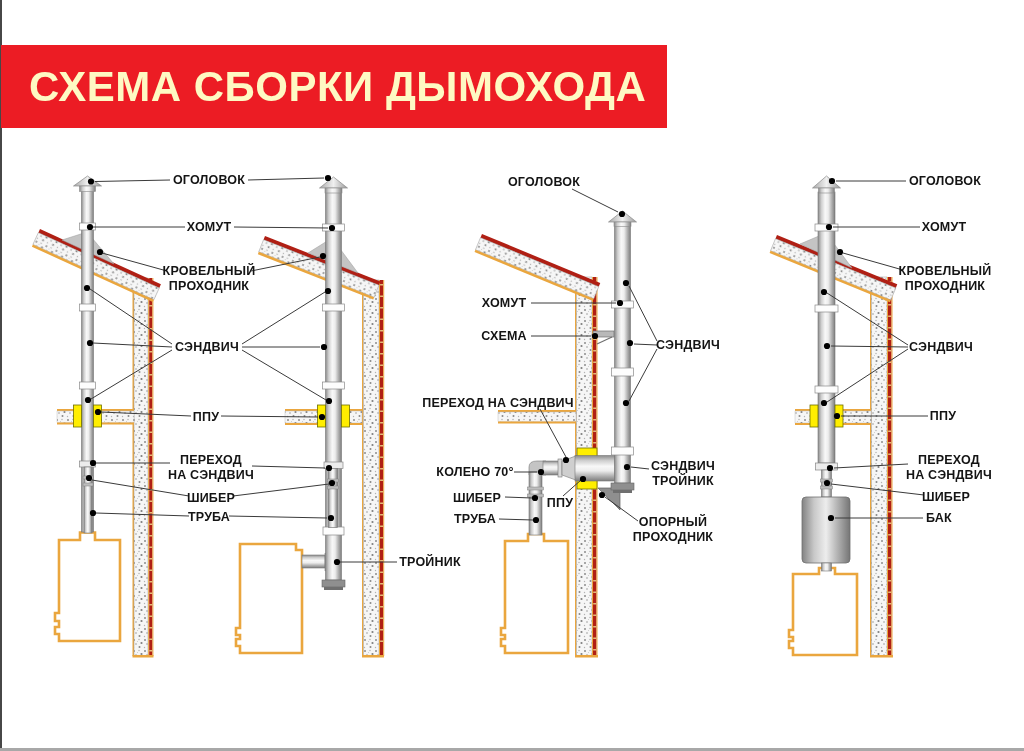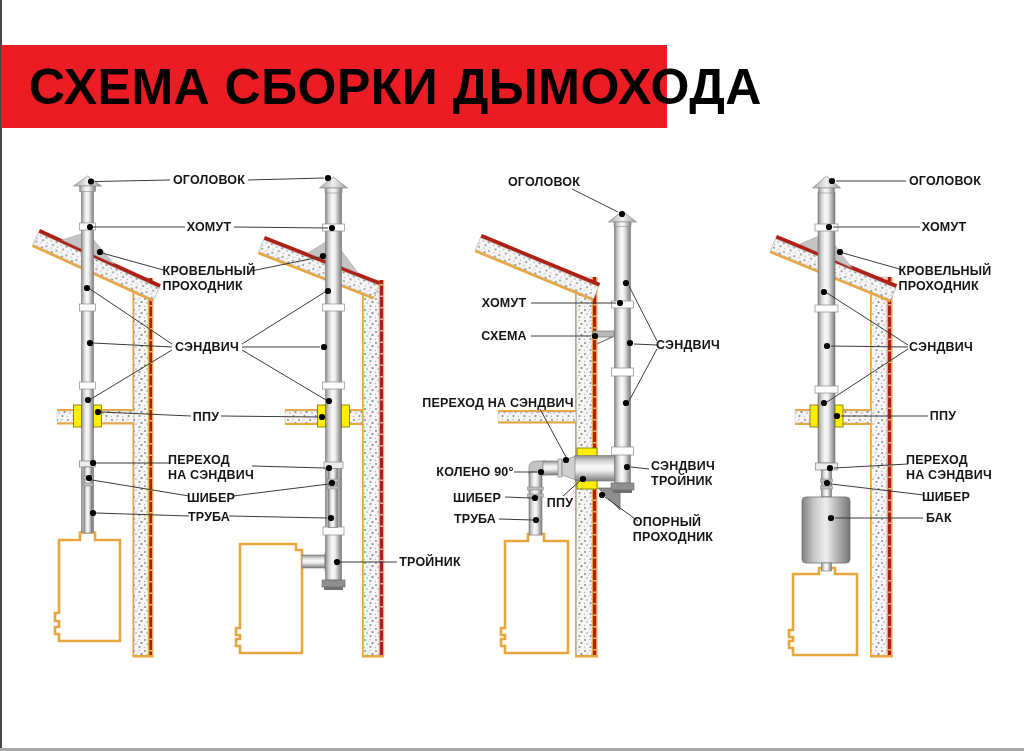--- a/index.html
+++ b/index.html
@@ -1,24 +1,24 @@
 <!DOCTYPE html>
 <html><head>
 <meta charset="utf-8">
 <style>
   html,body{margin:0;padding:0;background:#fff;}
   #canvas{position:relative;width:1024px;height:751px;background:#fff;overflow:hidden;
           font-family:"Liberation Sans",sans-serif;}
   #diagram-svg{position:absolute;left:0;top:0;}
   .banner{position:absolute;left:1px;top:45px;width:666px;height:83px;background:#ec1c24;
           display:flex;align-items:center;z-index:3;}
-  .banner h1{margin:0 0 0 28px;font-weight:bold;font-size:50px;line-height:1;color:#000000;
+  .banner h1{margin:0 0 0 28px;font-weight:bold;font-size:42px;line-height:1;color:#fef9c3;
              letter-spacing:0.5px;white-space:nowrap;font-family:"Liberation Sans",sans-serif;}
   .lbl{position:absolute;transform:translate(-50%,-50%);z-index:2;
-       font-weight:bold;font-size:12.5px;line-height:1.18;color:#141414;text-align:left;
+       font-weight:bold;font-size:12.5px;line-height:1.18;color:#141414;text-align:center;
        white-space:pre-line;letter-spacing:0.2px;width:max-content;}
 </style>
 </head>
 <body>
 
 <div id="canvas">
 
   <div class="banner">
     <h1>СХЕМА СБОРКИ ДЫМОХОДА</h1>
   </div>
@@ -33,21 +33,21 @@
 НА СЭНДВИЧ</div>
   <div class="lbl" style="left:211px;top:498px">ШИБЕР</div>
   <div class="lbl" style="left:209px;top:517px">ТРУБА</div>
   <div class="lbl" style="left:430px;top:562px">ТРОЙНИК</div>
 
   <div class="lbl" style="left:544px;top:182px">ОГОЛОВОК</div>
   <div class="lbl" style="left:504px;top:303px">ХОМУТ</div>
   <div class="lbl" style="left:504px;top:336px">СХЕМА</div>
   <div class="lbl" style="left:688px;top:345px">СЭНДВИЧ</div>
   <div class="lbl" style="left:498px;top:403px">ПЕРЕХОД НА СЭНДВИЧ</div>
-  <div class="lbl" style="left:475px;top:472px">КОЛЕНО 90°</div>
+  <div class="lbl" style="left:475px;top:472px">КОЛЕНО 70°</div>
   <div class="lbl" style="left:477px;top:498px">ШИБЕР</div>
   <div class="lbl" style="left:475px;top:519px">ТРУБА</div>
   <div class="lbl" style="left:560px;top:503px">ППУ</div>
   <div class="lbl" style="left:683px;top:474px">СЭНДВИЧ
 ТРОЙНИК</div>
   <div class="lbl" style="left:673px;top:530px">ОПОРНЫЙ
 ПРОХОДНИК</div>
 
   <div class="lbl" style="left:945px;top:181px">ОГОЛОВОК</div>
   <div class="lbl" style="left:944px;top:227px">ХОМУТ</div>

